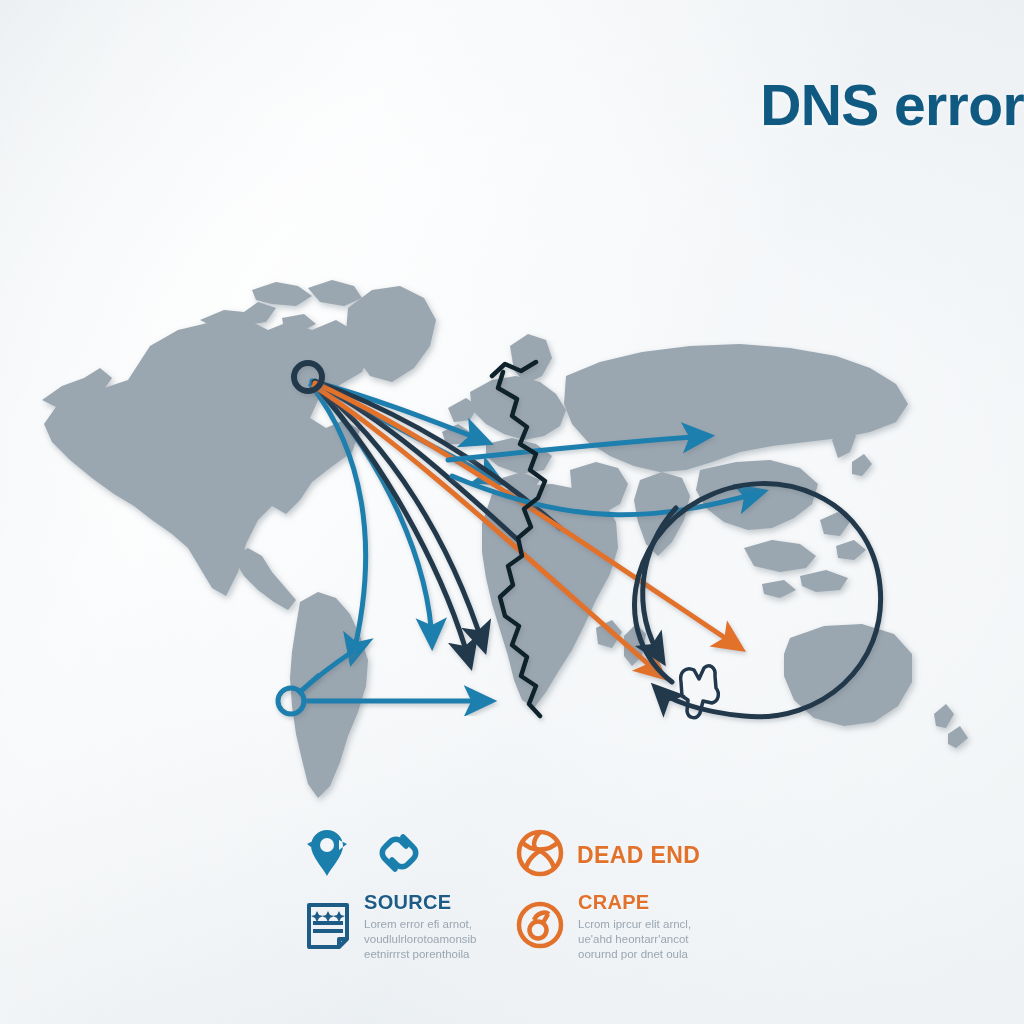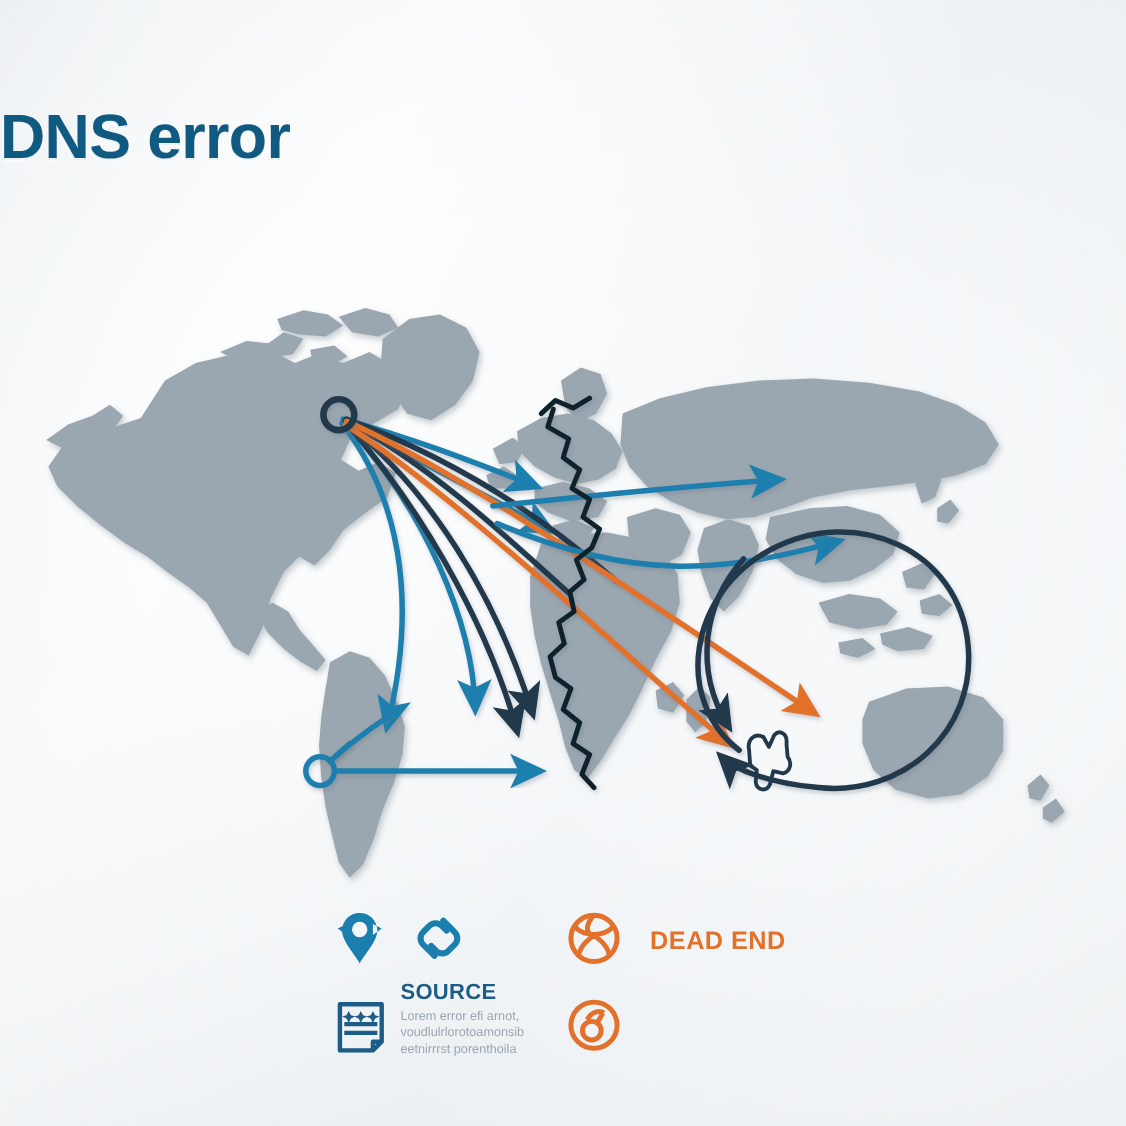--- a/index.html
+++ b/index.html
@@ -29,22 +29,22 @@
         rgba(255,255,255,0.30) 100%);
     pointer-events: none;
     z-index: 1;
   }
 
   
   .title {
     position: absolute;
     left: 0;
     right: 0;
-    top: 92px;
-    text-align: left;
+    top: 72px;
+    text-align: right;
     z-index: 6;
     font-size: 57px;
     font-weight: bold;
     letter-spacing: -0.6px;
     color: #105a82;
     text-shadow: 0 2px 3px rgba(255,255,255,0.85), 0 1px 0 rgba(16,90,130,0.25);
   }
 
   
   .map-stage {
@@ -76,39 +76,39 @@
   }
   .legend-icons-top {
     display: flex;
     align-items: center;
     gap: 26px;
     height: 58px;
   }
   .legend-head-right {
     display: flex;
     align-items: center;
-    gap: 26px;
+    gap: 12px;
     height: 58px;
   }
   .legend-head-label {
     font-size: 23px;
     font-weight: bold;
     letter-spacing: 0.4px;
     color: #e2712b;
     text-shadow: 0 1px 2px rgba(255,255,255,0.8);
   }
   .legend-body-row {
     display: flex;
     margin-top: 6px;
   }
   .legend-item {
     width: 210px;
     display: flex;
     gap: 13px;
-    align-items: flex-end;
+    align-items: center;
   }
   .legend-item .ico {
     flex: 0 0 auto;
     margin-top: 2px;
   }
   .legend-text { padding-top: 1px; }
   .legend-title {
     font-size: 20px;
     font-weight: bold;
     letter-spacing: 0.3px;
@@ -367,18 +367,26 @@
         <span class="ico">
           <svg width="50" height="50" viewBox="0 0 50 50" xmlns="http://www.w3.org/2000/svg">
             <g fill="none" stroke="#e2712b" stroke-width="4.5">
               <circle cx="25" cy="25" r="21"></circle>
               <circle cx="23" cy="30" r="8.5"></circle>
               <path d="M28,23 L33,14"></path>
               <path d="M19,20 C22,13 30,11 34,14"></path>
             </g>
           </svg>
         </span>
+        <div class="legend-text">
+          <div class="legend-title orange">CRAPE</div>
+          <div class="legend-desc">
+            <span>Lcrom iprcur elit arncl,</span>
+            <span>ue'ahd heontarr'ancot</span>
+            <span>oorurnd por dnet oula</span>
+          </div>
+        </div>
       </div>
 
     </div>
   </div>
 
 </div>
 
 </body></html>

